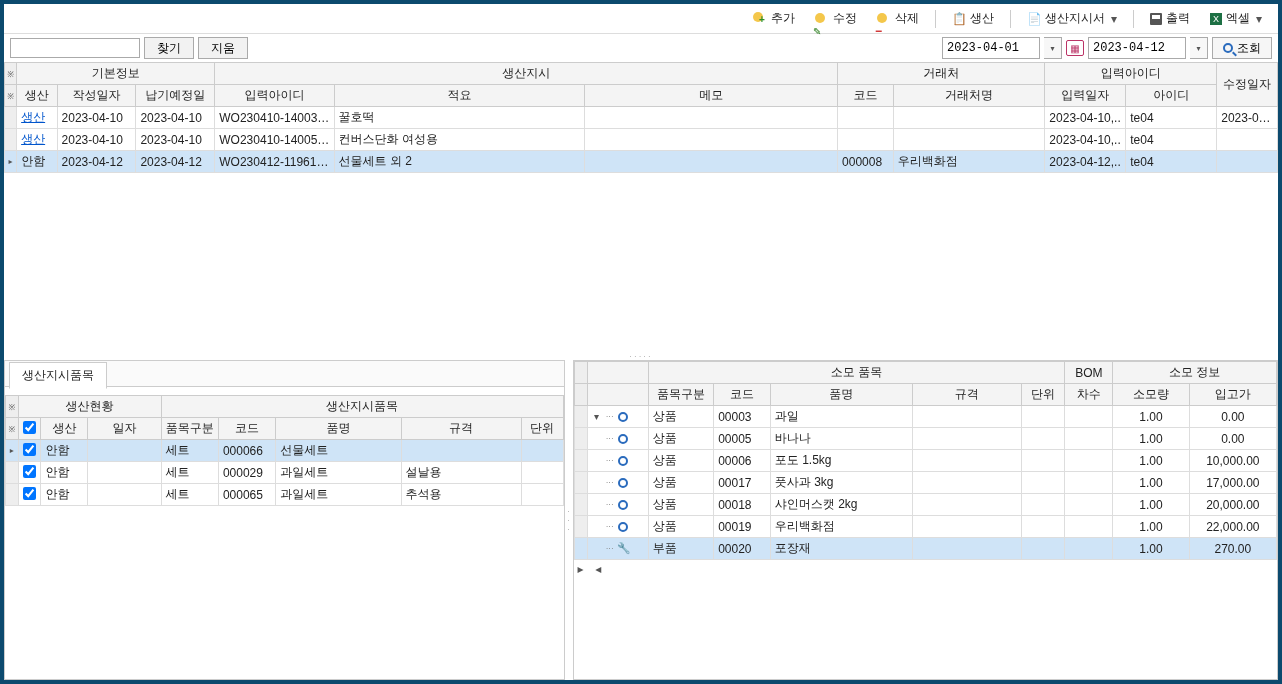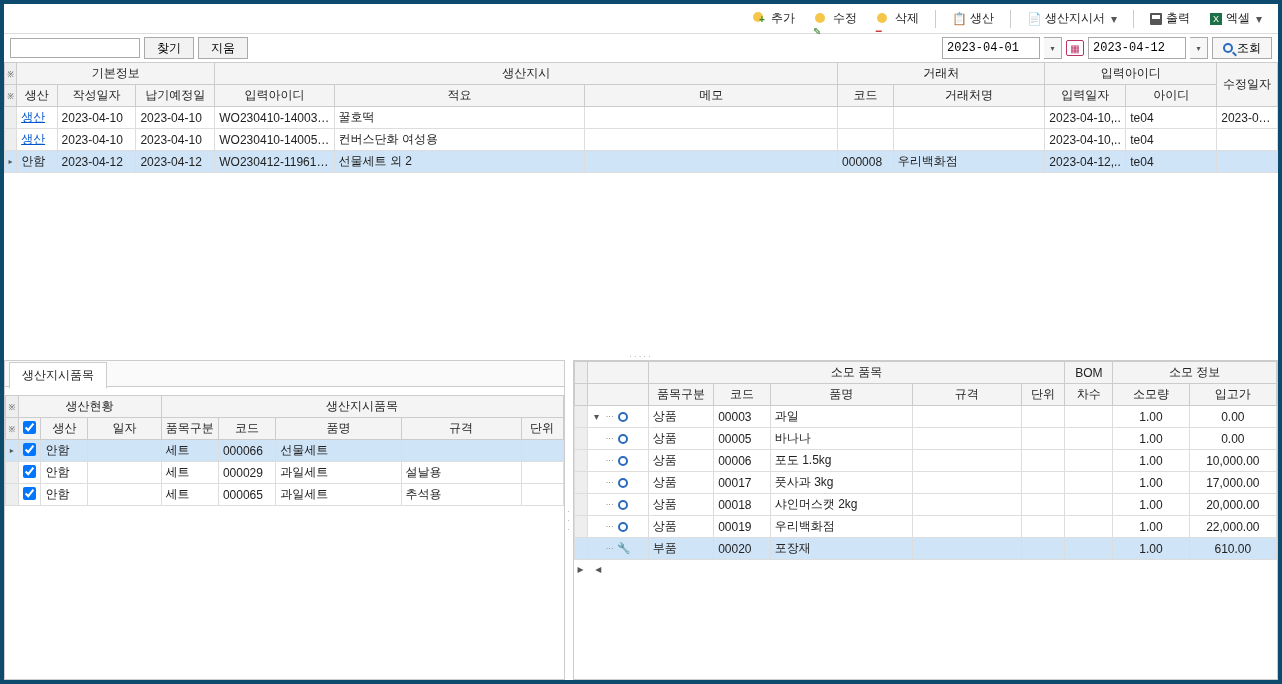--- a/index.html
+++ b/index.html
@@ -442,21 +442,21 @@
                     <span class="ico-wrench">🔧</span>
                   </div>
                 </td>
     <td>부품</td>
     <td>00020</td>
     <td>포장재</td>
     <td></td>
     <td></td>
     <td></td>
     <td class="num">1.00</td>
-    <td class="num">610.00</td>
+    <td class="num">270.00</td>
               </tr>
             </tbody>
         </table>
         <div style="padding:2px 4px;color:#555;font-size:10px;">
           <span>▸</span>
           <span style="display:inline-block;width:6px;"></span>
           <span>◂</span>
         </div>
       </div>
     </div>

